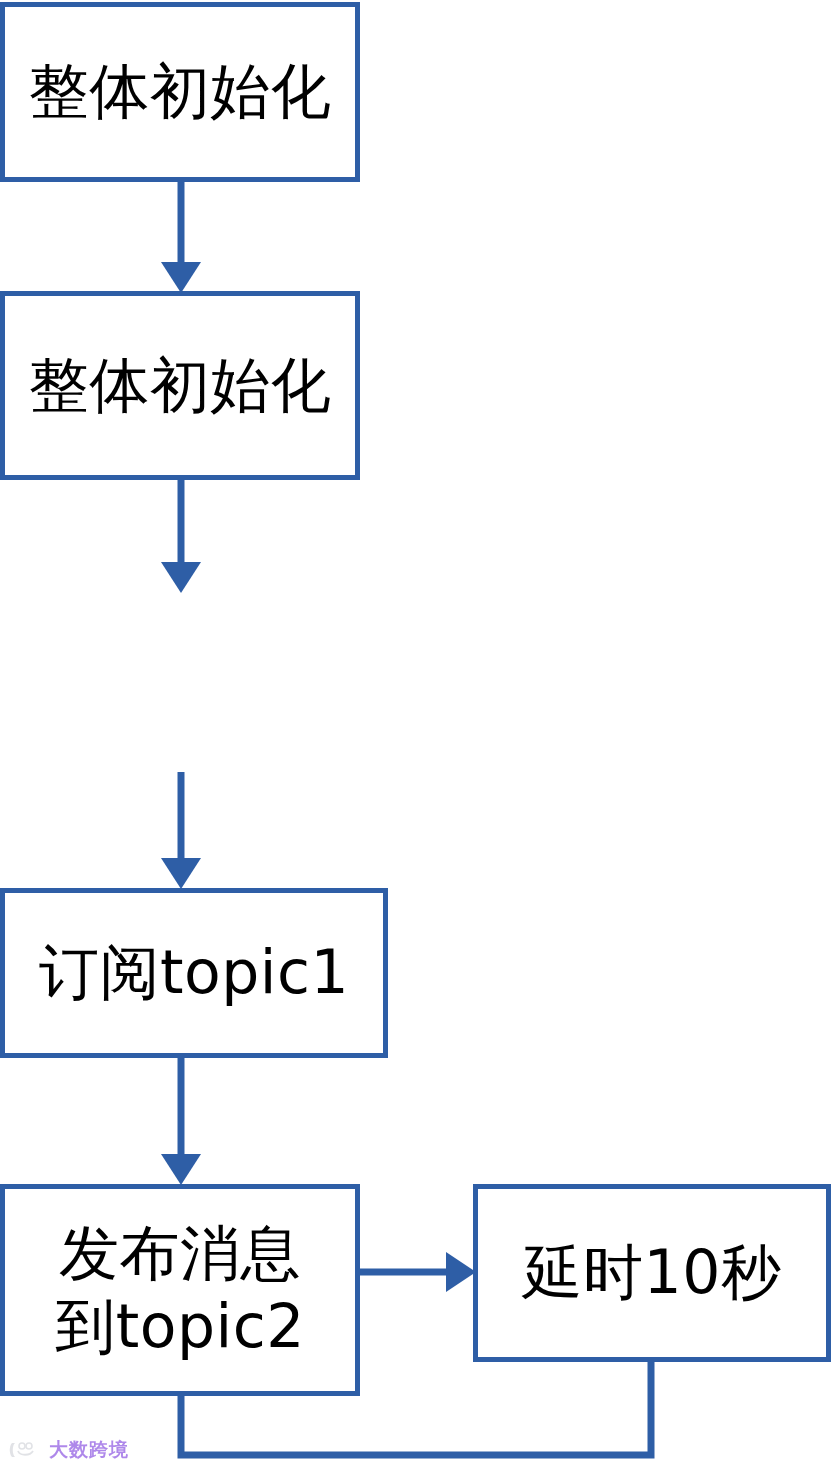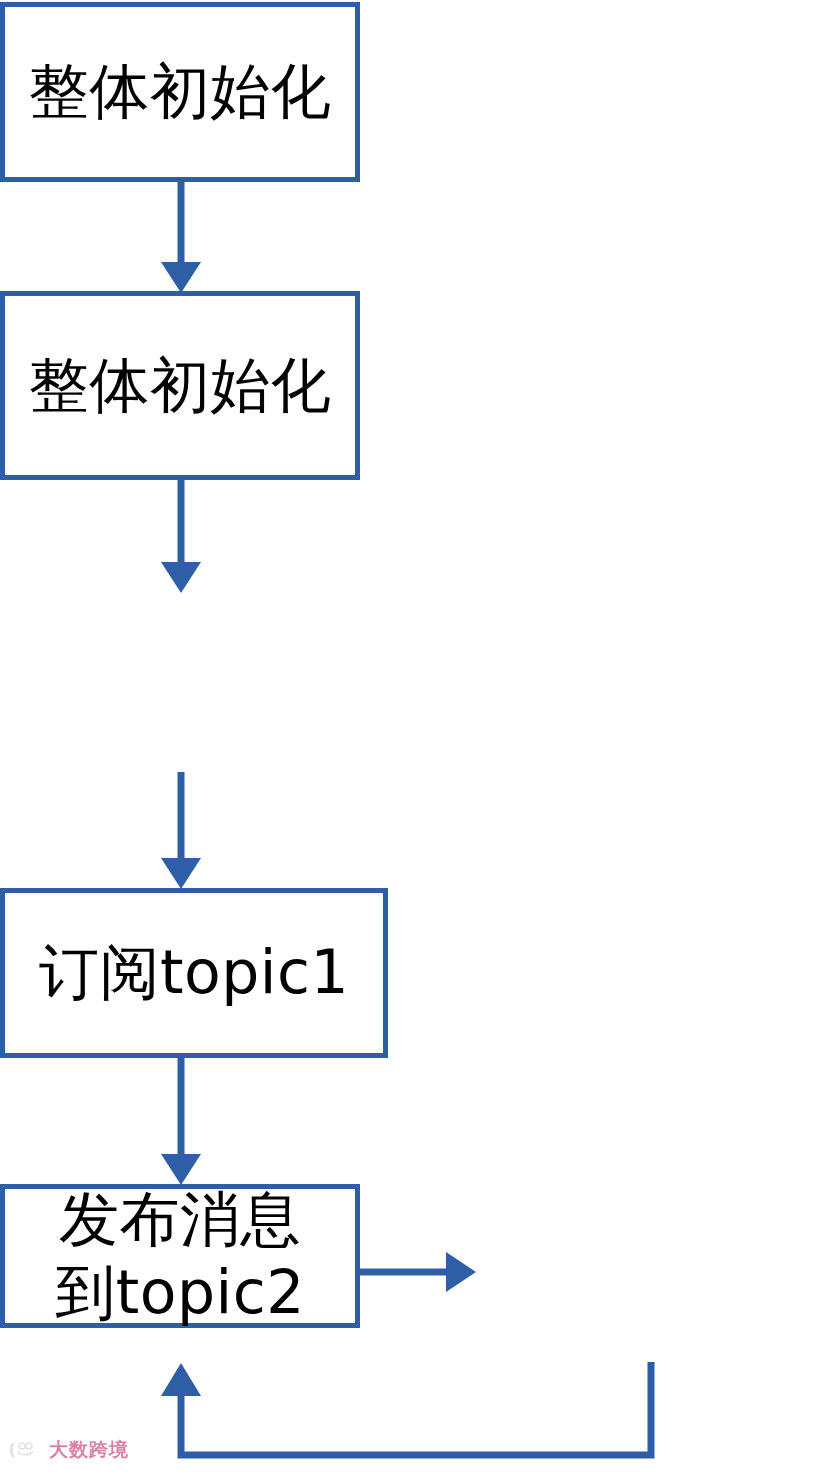--- a/index.html
+++ b/index.html
@@ -41,39 +41,39 @@
     letter-spacing: 0.5px;
     font-family: "DejaVu Sans", "Liberation Sans", sans-serif;
     white-space: pre-line;
     padding: 0 6px;
   }
   
   #node-init      { left: 0px;   top: 2px;    width: 360px; height: 180px; }
   #node-wait-net  { left: 0px;   top: 291px;  width: 360px; height: 189px; }
   #node-connect   { left: 0px;   top: 592px;  width: 360px; height: 180px; }
   #node-subscribe { left: 0px;   top: 888px;  width: 388px; height: 170px; }
-  #node-publish   { left: 0px;   top: 1184px; width: 360px; height: 144px; }
+  #node-publish   { left: 0px;   top: 1184px; width: 360px; height: 212px; }
   #node-delay     { left: 473px; top: 1184px; width: 358px; height: 178px; }
 
   .watermark {
     position: absolute;
     left: 8px;
     top: 1437px;
     display: flex;
     align-items: center;
     gap: 7px;
     opacity: 0.55;
     pointer-events: none;
   }
   .watermark-mark {
     width: 34px;
     height: 20px;
   }
   .watermark-text {
-    color: #be185d;
+    color: #6d28d9;
     font-size: 19px;
     font-weight: bold;
     letter-spacing: 1px;
     font-family: "DejaVu Sans", "Liberation Sans", sans-serif;
   }
 </style>
 </head>
 <body>
 
 <div id="canvas">
@@ -122,20 +122,23 @@
 
   <div class="node" id="node-subscribe">
     <span class="node-label">订阅topic1</span>
   </div>
 
   <div class="node" id="node-publish">
     <span class="node-label">发布消息
 到topic2</span>
   </div>
 
+  <div class="node" id="node-delay">
+    <span class="node-label">延时10秒</span>
+  </div>
 
   <div class="watermark">
     <svg class="watermark-mark" viewBox="0 0 34 20" xmlns="http://www.w3.org/2000/svg">
       <path d="M4 3 C1 6 1 14 4 17 L7 17 C4 14 4 6 7 3 Z" fill="#c9ccd2"></path>
       <circle cx="14" cy="6" r="3" fill="none" stroke="#c9ccd2" stroke-width="1.6"></circle>
       <circle cx="21" cy="6" r="3" fill="none" stroke="#c9ccd2" stroke-width="1.6"></circle>
       <path d="M10 11 C12 16 22 16 25 11" fill="none" stroke="#c9ccd2" stroke-width="1.8"></path>
     </svg>
     <span class="watermark-text">大数跨境</span>
   </div>

